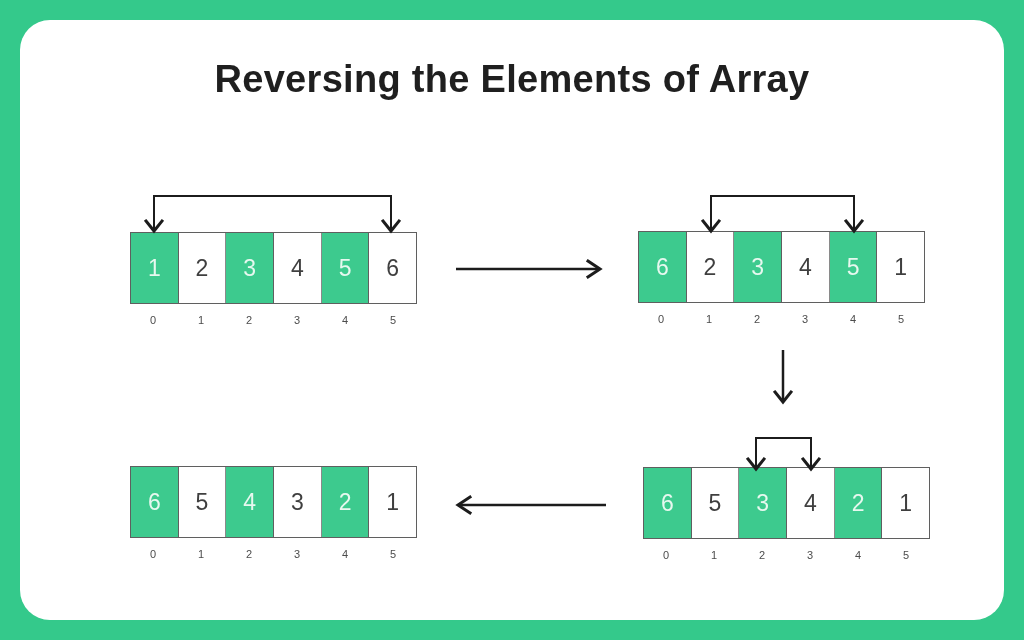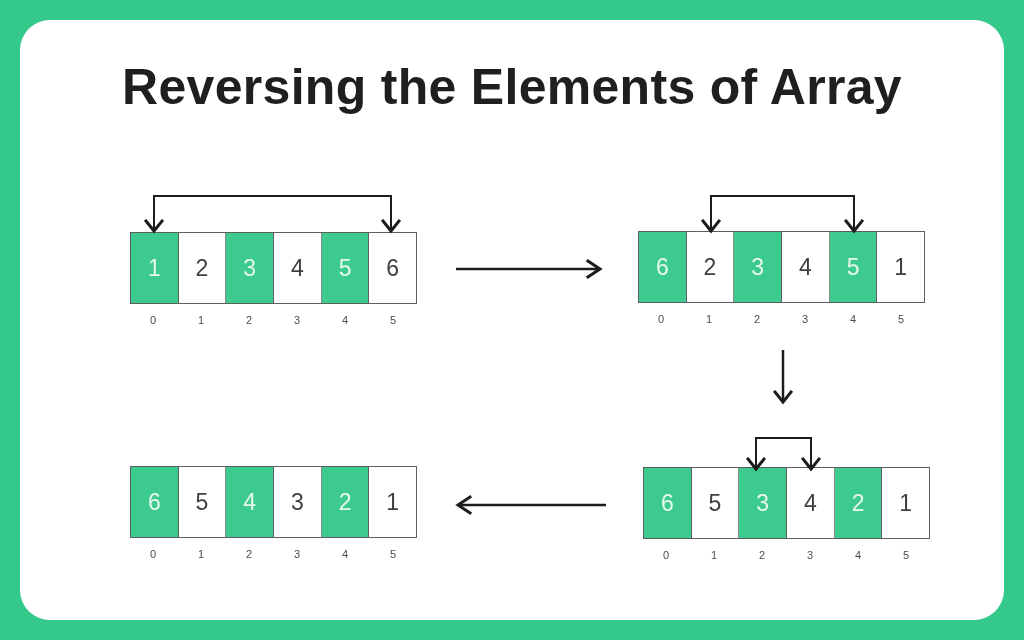--- a/index.html
+++ b/index.html
@@ -17,21 +17,21 @@
     background: #ffffff;
     border-radius: 30px;
   }
 
   .title {
     position: absolute;
     left: 0; top: 58px;
     width: 1024px;
     margin: 0;
     text-align: center;
-    font-size: 50px;
+    font-size: 38px;
     font-weight: 800;
     letter-spacing: 0.3px;
     color: #1f1f1f;
   }
 
   .array {
     position: absolute;
     display: flex;
     width: 285px; height: 70px;
     border: 1.5px solid #5f5f5f;

